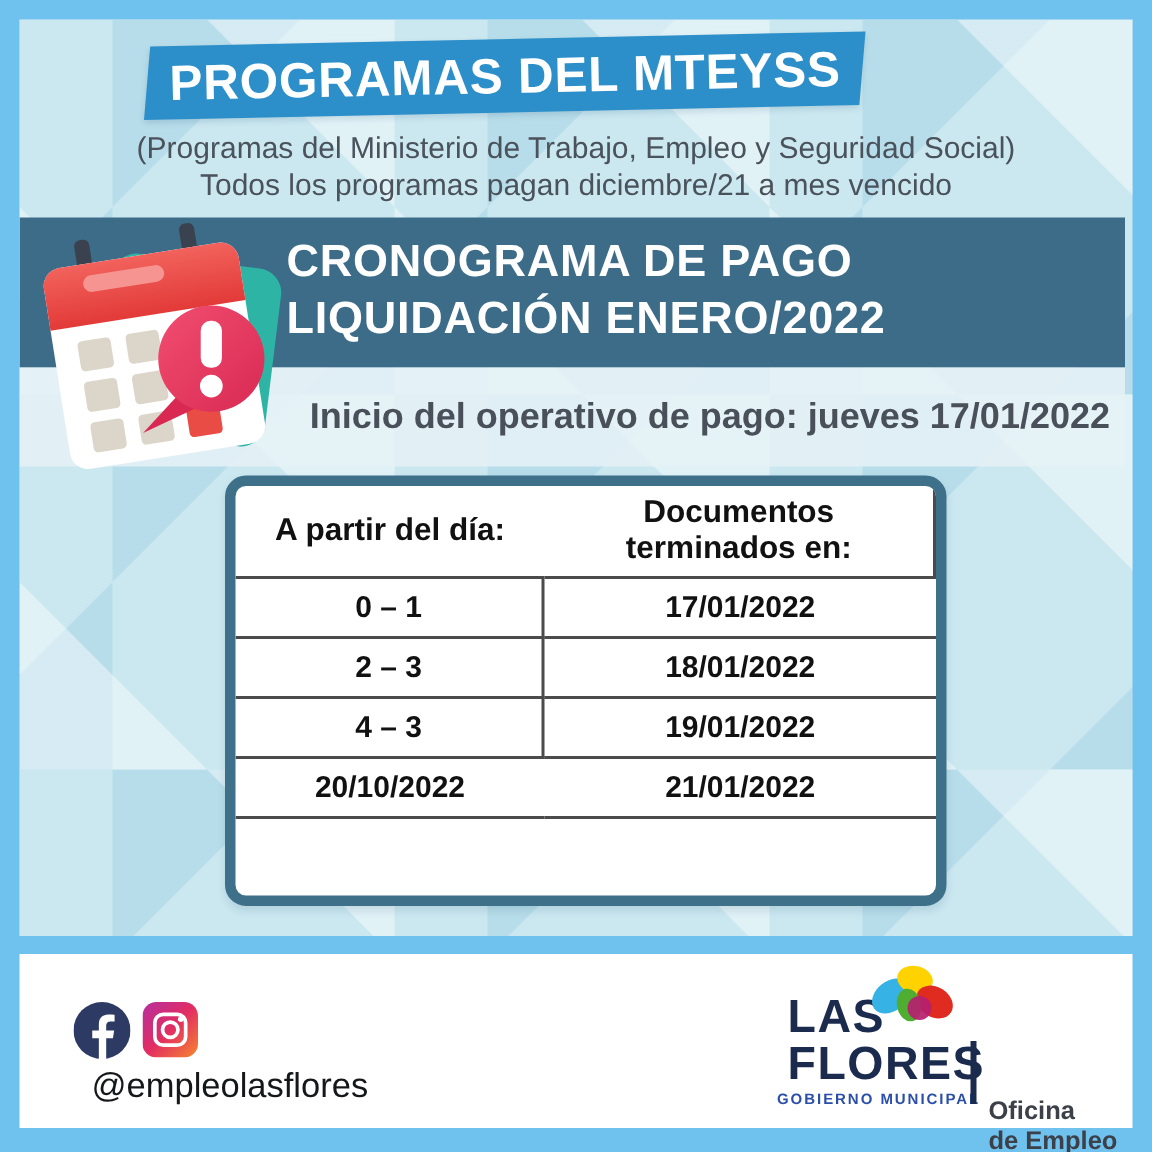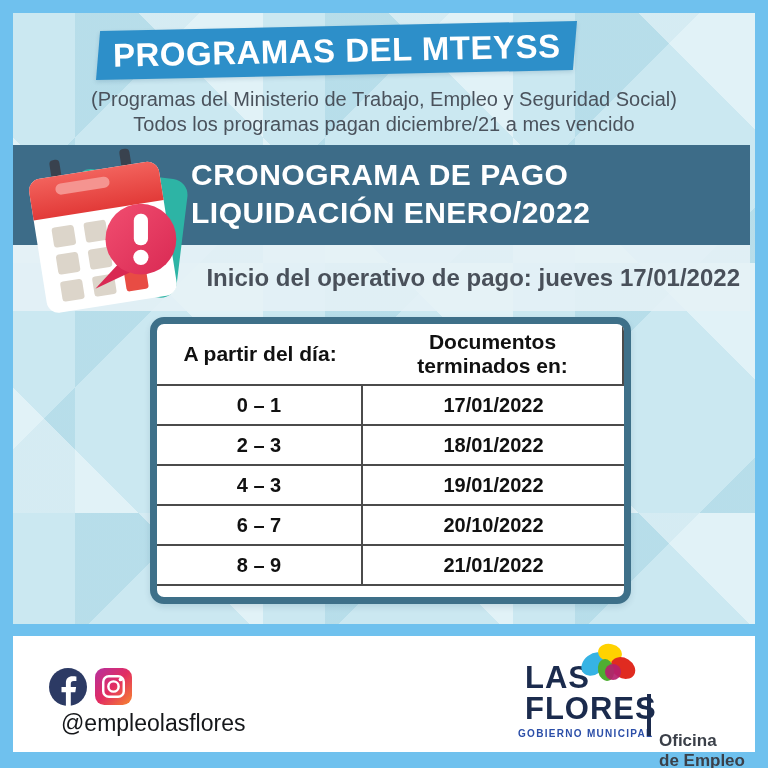--- a/index.html
+++ b/index.html
@@ -146,24 +146,22 @@
 
       <div class="cell data c1">0 – 1</div>
       <div class="cell data c2">17/01/2022</div>
 
       <div class="cell data c1">2 – 3</div>
       <div class="cell data c2">18/01/2022</div>
 
       <div class="cell data c1">4 – 3</div>
       <div class="cell data c2">19/01/2022</div>
 
-      <div class="cell data c1">6 – 7</div>
       <div class="cell data c2">20/10/2022</div>
 
-      <div class="cell data c1">8 – 9</div>
       <div class="cell data c2">21/01/2022</div>
     </div>
 
   </div>
 
   <div class="footer">
 
     <svg class="social-icon fb" viewBox="0 0 38 38">
       <circle cx="19" cy="19" r="19" fill="#2c3a64"></circle>
       <path d="M21.8 38 V24.2 h4.5 l.8 -5.2 h-5.3 v-3.3 c0 -1.5 .8 -2.7 2.9 -2.7 h2.7 V8.5 c-.6 -.1 -2.3 -.2 -4 -.2 -4 0 -6.5 2.3 -6.5 6.3 v4.4 h-4.4 v5.2 h4.4 V38 z" fill="#ffffff"></path>

